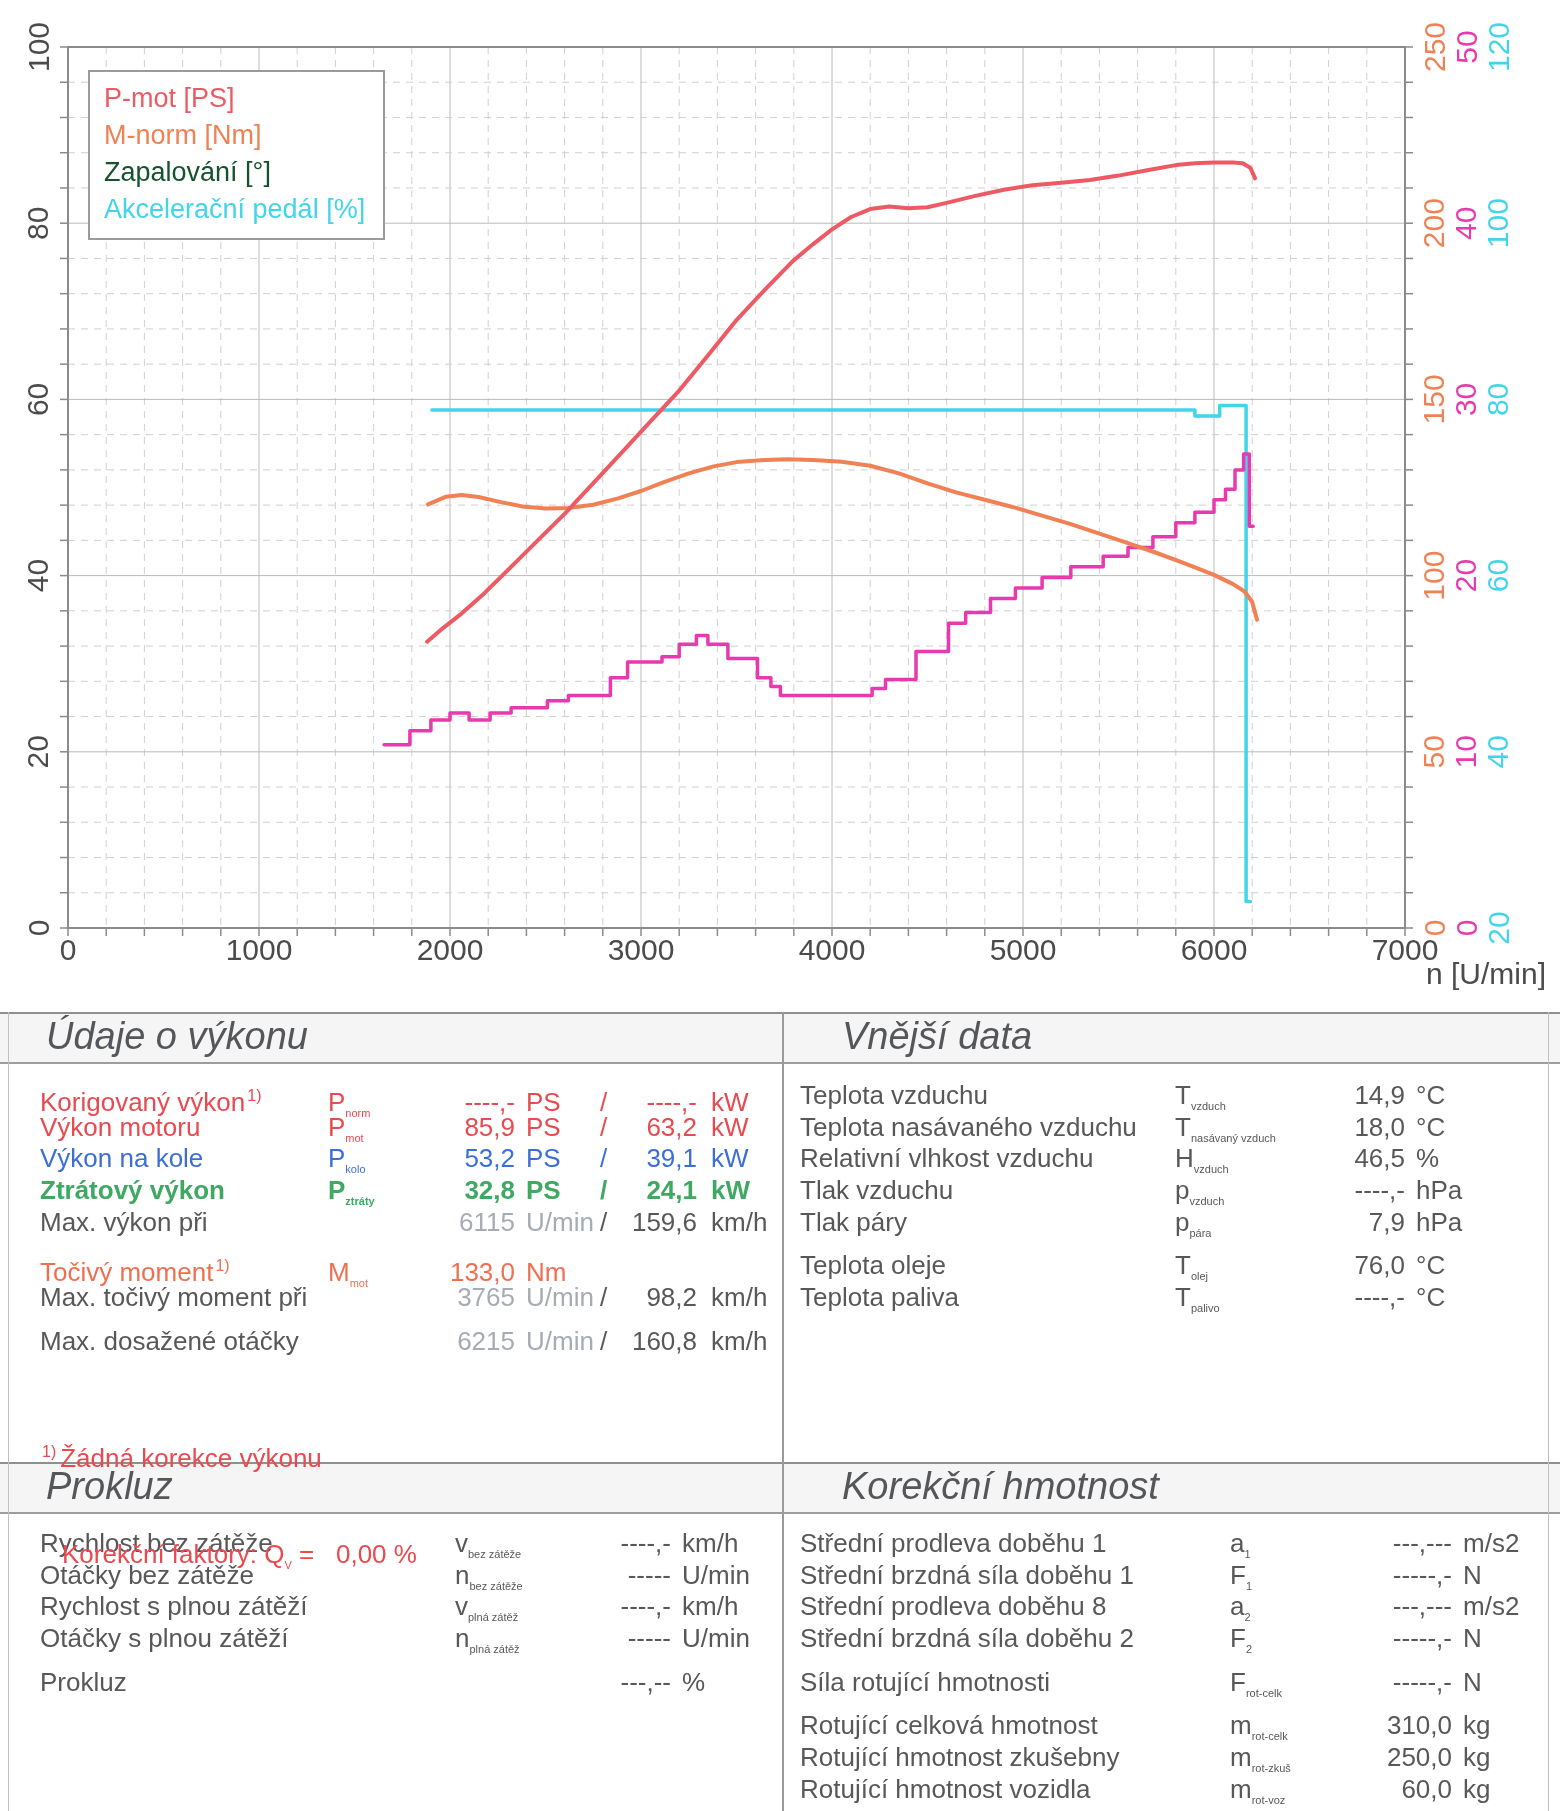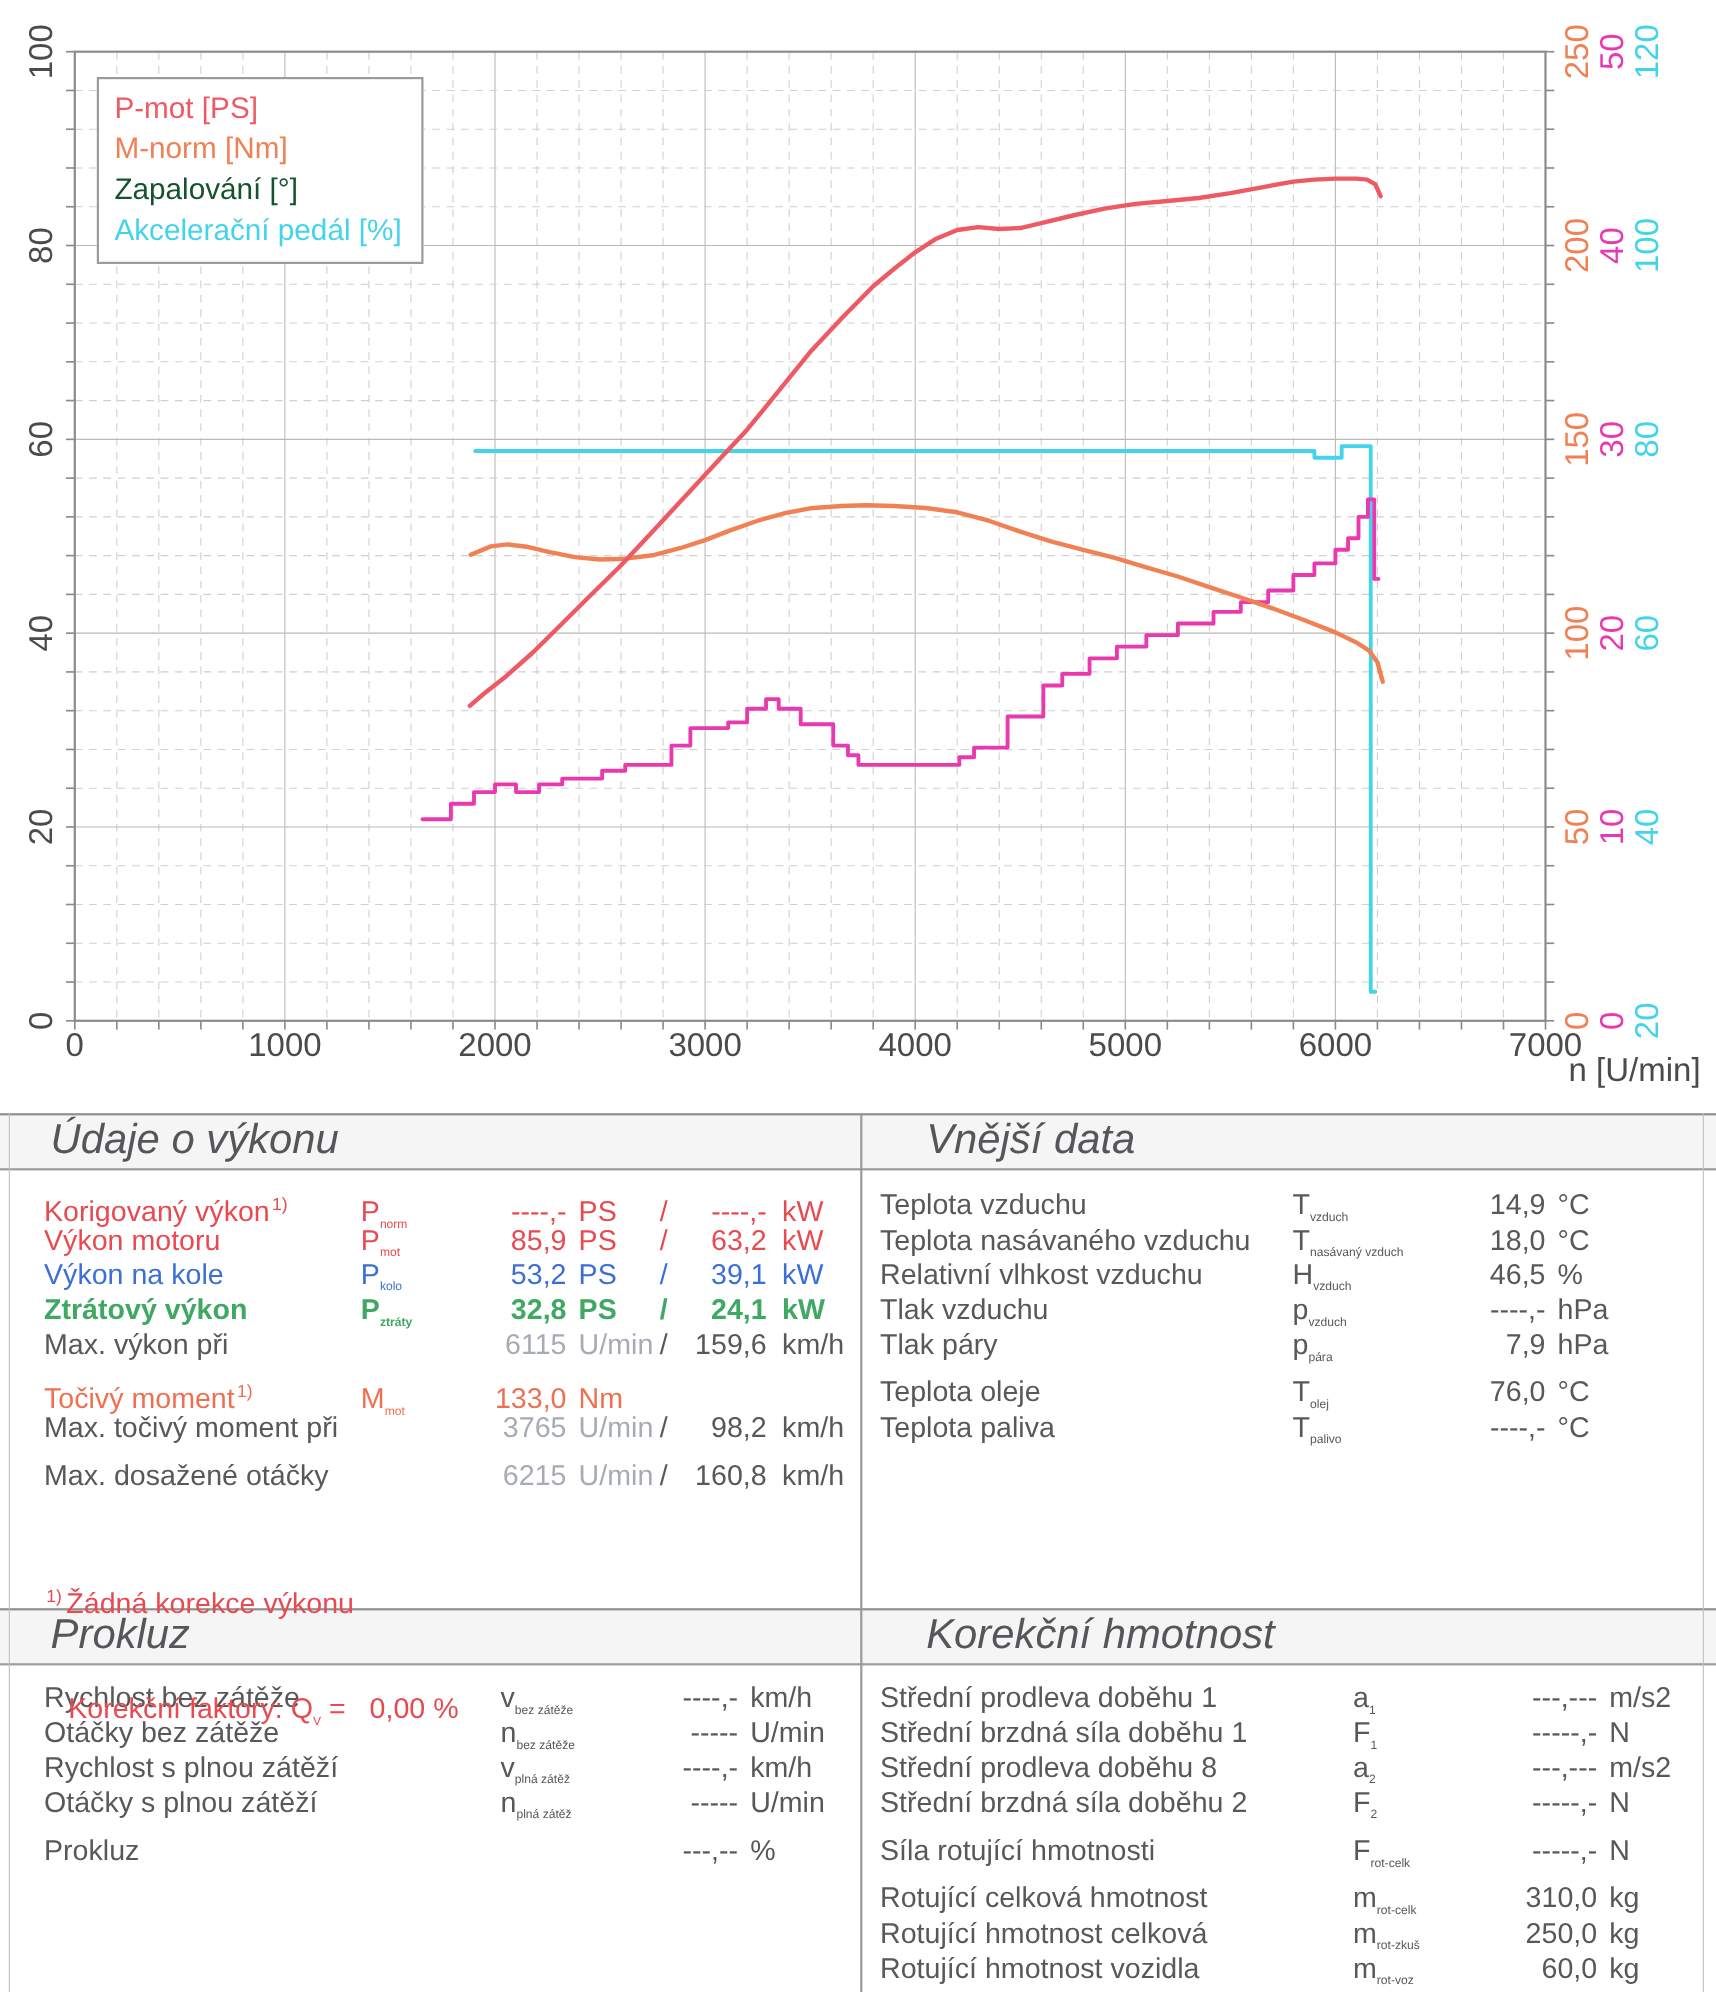--- a/index.html
+++ b/index.html
@@ -290,21 +290,21 @@
       <div class="row"><span class="c-lab t-dark">Otáčky s plnou zátěží</span><span class="c-sym t-dark"><span>n</span><span class="sub">plná zátěž</span></span><span class="c-v1 t-dark">-----</span><span class="c-u1 t-dark">U/min</span></div>
       <div class="row gap"><span class="c-lab t-dark">Prokluz</span><span class="c-sym t-dark"></span><span class="c-v1 t-dark">---,--</span><span class="c-u1 t-dark">%</span></div>
     </div>
   <div class="rows sec-rot" id="rows-rot" style="left:800px;top:1528px;width:748px;">
       <div class="row"><span class="c-lab t-dark">Střední prodleva doběhu 1</span><span class="c-sym t-dark"><span>a</span><span class="sub">1</span></span><span class="c-v1 t-dark">---,---</span><span class="c-u1 t-dark">m/s2</span></div>
       <div class="row"><span class="c-lab t-dark">Střední brzdná síla doběhu 1</span><span class="c-sym t-dark"><span>F</span><span class="sub">1</span></span><span class="c-v1 t-dark">-----,-</span><span class="c-u1 t-dark">N</span></div>
       <div class="row"><span class="c-lab t-dark">Střední prodleva doběhu 8</span><span class="c-sym t-dark"><span>a</span><span class="sub">2</span></span><span class="c-v1 t-dark">---,---</span><span class="c-u1 t-dark">m/s2</span></div>
       <div class="row"><span class="c-lab t-dark">Střední brzdná síla doběhu 2</span><span class="c-sym t-dark"><span>F</span><span class="sub">2</span></span><span class="c-v1 t-dark">-----,-</span><span class="c-u1 t-dark">N</span></div>
       <div class="row gap"><span class="c-lab t-dark">Síla rotující hmotnosti</span><span class="c-sym t-dark"><span>F</span><span class="sub">rot-celk</span></span><span class="c-v1 t-dark">-----,-</span><span class="c-u1 t-dark">N</span></div>
       <div class="row gap"><span class="c-lab t-dark">Rotující celková hmotnost</span><span class="c-sym t-dark"><span>m</span><span class="sub">rot-celk</span></span><span class="c-v1 t-dark">310,0</span><span class="c-u1 t-dark">kg</span></div>
-      <div class="row"><span class="c-lab t-dark">Rotující hmotnost celková</span><span class="c-sym t-dark"><span>m</span><span class="sub">rot-zkuš</span></span><span class="c-v1 t-dark">250,0</span><span class="c-u1 t-dark">kg</span></div>
+      <div class="row"><span class="c-lab t-dark">Rotující hmotnost zkušebny</span><span class="c-sym t-dark"><span>m</span><span class="sub">rot-zkuš</span></span><span class="c-v1 t-dark">250,0</span><span class="c-u1 t-dark">kg</span></div>
       <div class="row"><span class="c-lab t-dark">Rotující hmotnost vozidla</span><span class="c-sym t-dark"><span>m</span><span class="sub">rot-voz</span></span><span class="c-v1 t-dark">60,0</span><span class="c-u1 t-dark">kg</span></div>
     </div>
 
   <div class="footnote">
     <div><span class="fn-sup">1)</span><span>Žádná korekce výkonu</span></div>
     <div class="l2"><span>Korekční faktory: Q</span><span class="sub">V</span><span> =   0,00 %</span></div>
   </div>
 
 </div>
 

